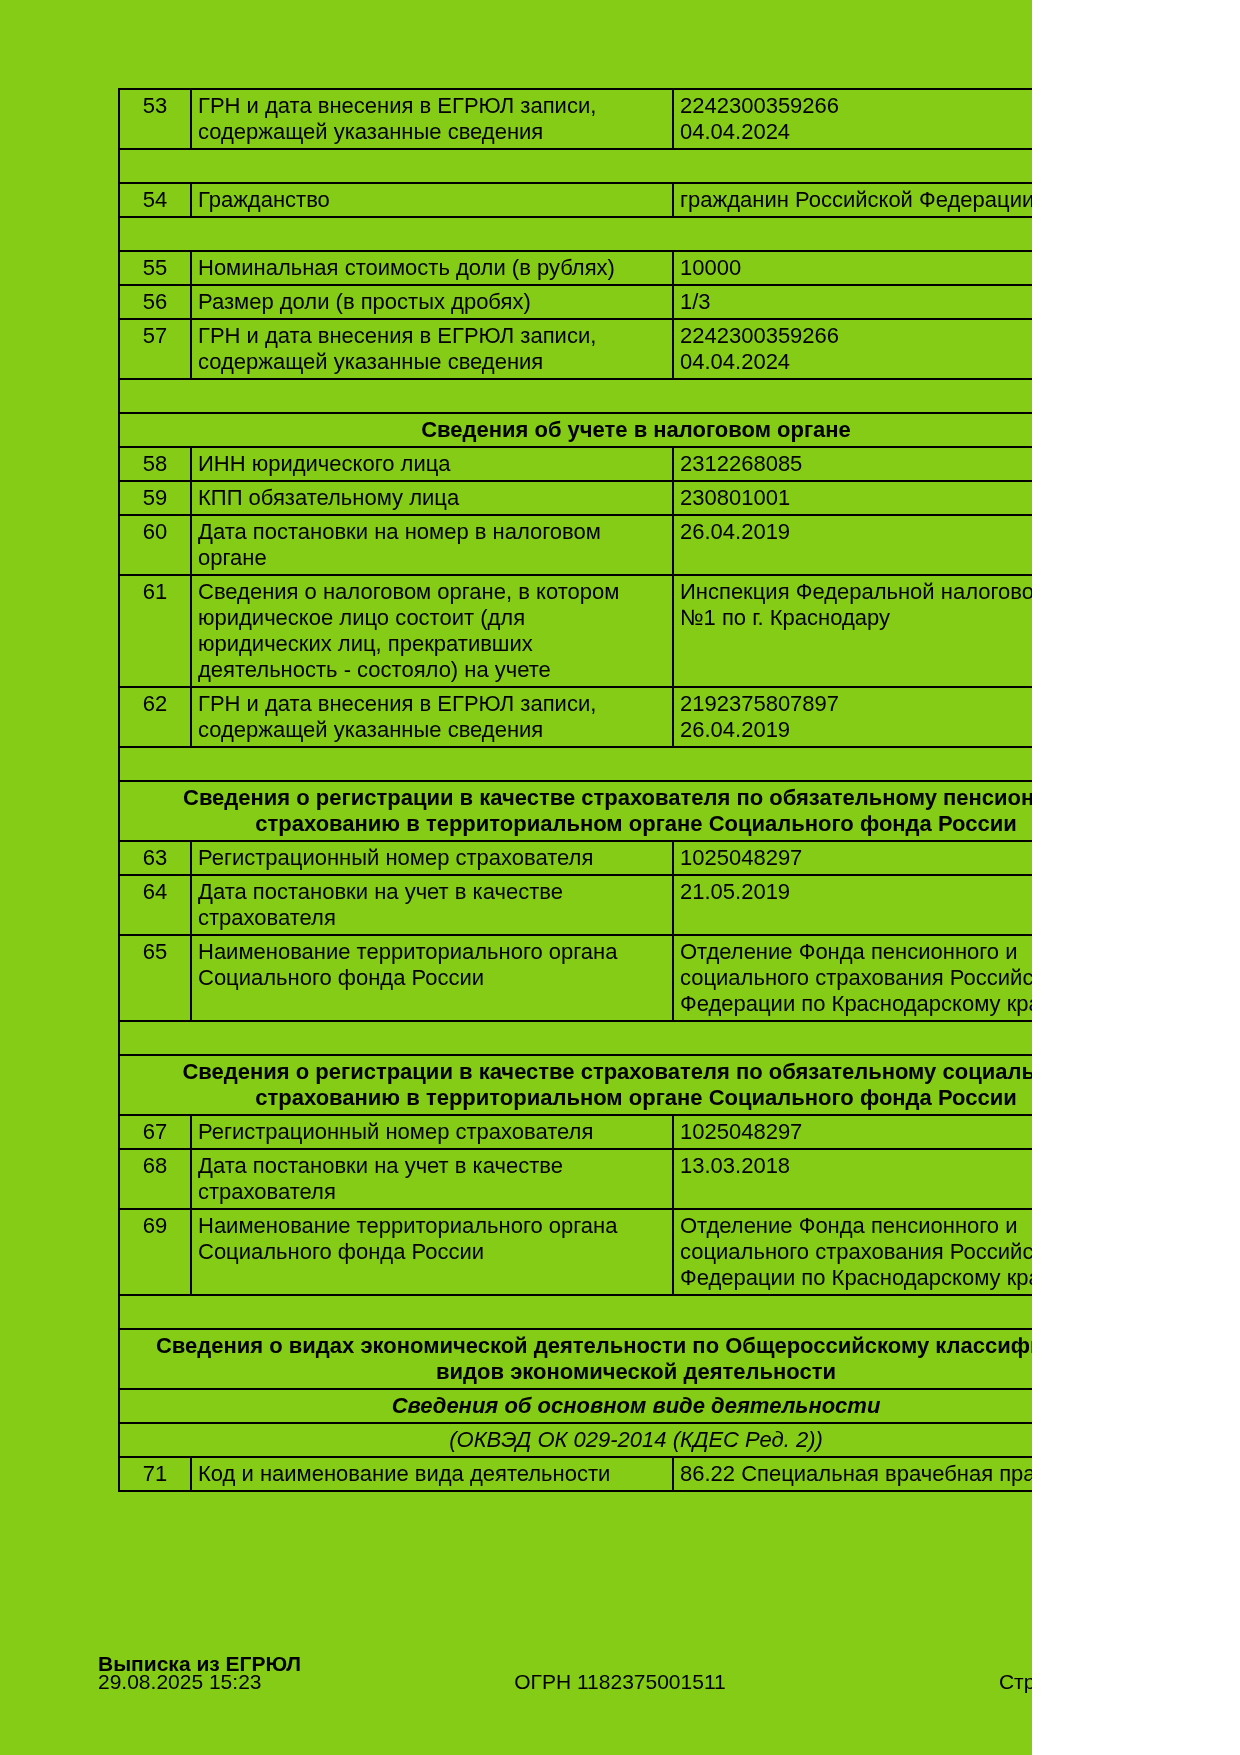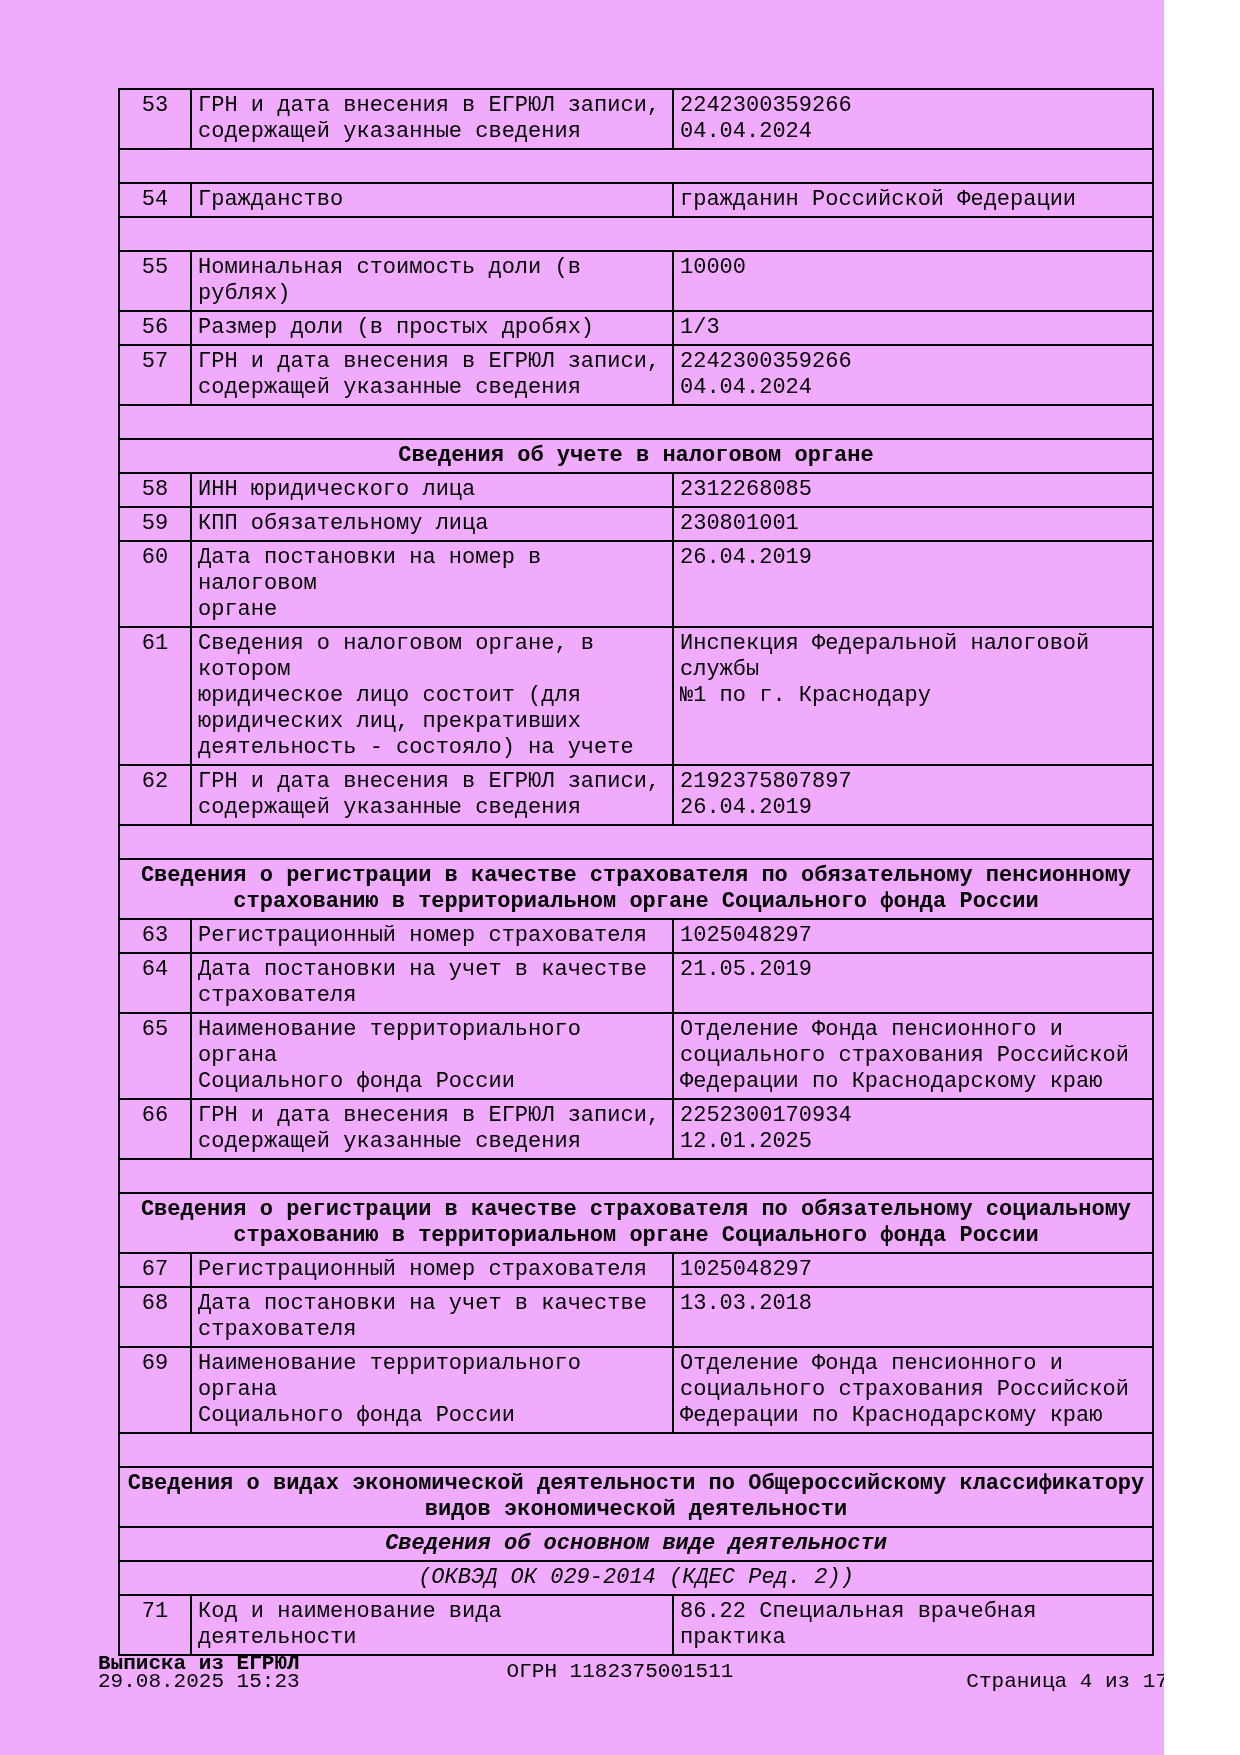--- a/index.html
+++ b/index.html
@@ -2,24 +2,24 @@
 <html><head>
 <meta charset="utf-8">
 <style>
   html, body {
     margin: 0;
     padding: 0;
     background: #ffffff;
   }
   .page {
     position: relative;
-    width: 1164px;
+    width: 1032px;
     height: 1755px;
-    background: #f0abfc;
-    font-family: Liberation Mono, monospace;
+    background: #84cc16;
+    font-family: Liberation Sans, sans-serif;
     color: #000000;
     overflow: hidden;
   }
   table.doc-table {
     position: absolute;
     left: 118px;
     top: 88px;
     width: 1034px;
     border-collapse: collapse;
     table-layout: fixed;
@@ -65,21 +65,21 @@
   }
   .footer-left {
     position: absolute;
     left: 98px;
     top: 0;
   }
   .footer-doc-name { font-weight: bold; }
   .footer-center {
     position: absolute;
     left: 0;
-    top: 8px;
+    top: 18px;
     width: 1240px;
     text-align: center;
   }
   .footer-right {
     position: absolute;
     right: 72px;
     top: 18px;
     text-align: right;
   }
 </style>
@@ -186,27 +186,20 @@
 страхователя</td>
           <td class="c-value">21.05.2019</td>
         </tr>
         <tr>
           <td class="c-num">65</td>
           <td class="c-label">Наименование территориального органа
 Социального фонда России</td>
           <td class="c-value">Отделение Фонда пенсионного и
 социального страхования Российской
 Федерации по Краснодарскому краю</td>
-        </tr>
-        <tr>
-          <td class="c-num">66</td>
-          <td class="c-label">ГРН и дата внесения в ЕГРЮЛ записи,
-содержащей указанные сведения</td>
-          <td class="c-value">2252300170934
-12.01.2025</td>
         </tr>
         <tr class="spacer">
           <td colspan="3"></td>
         </tr>
         <tr class="hdr">
           <td colspan="3">Сведения о регистрации в качестве страхователя по обязательному социальному
 страхованию в территориальном органе Социального фонда России</td>
         </tr>
         <tr>
           <td class="c-num">67</td>

